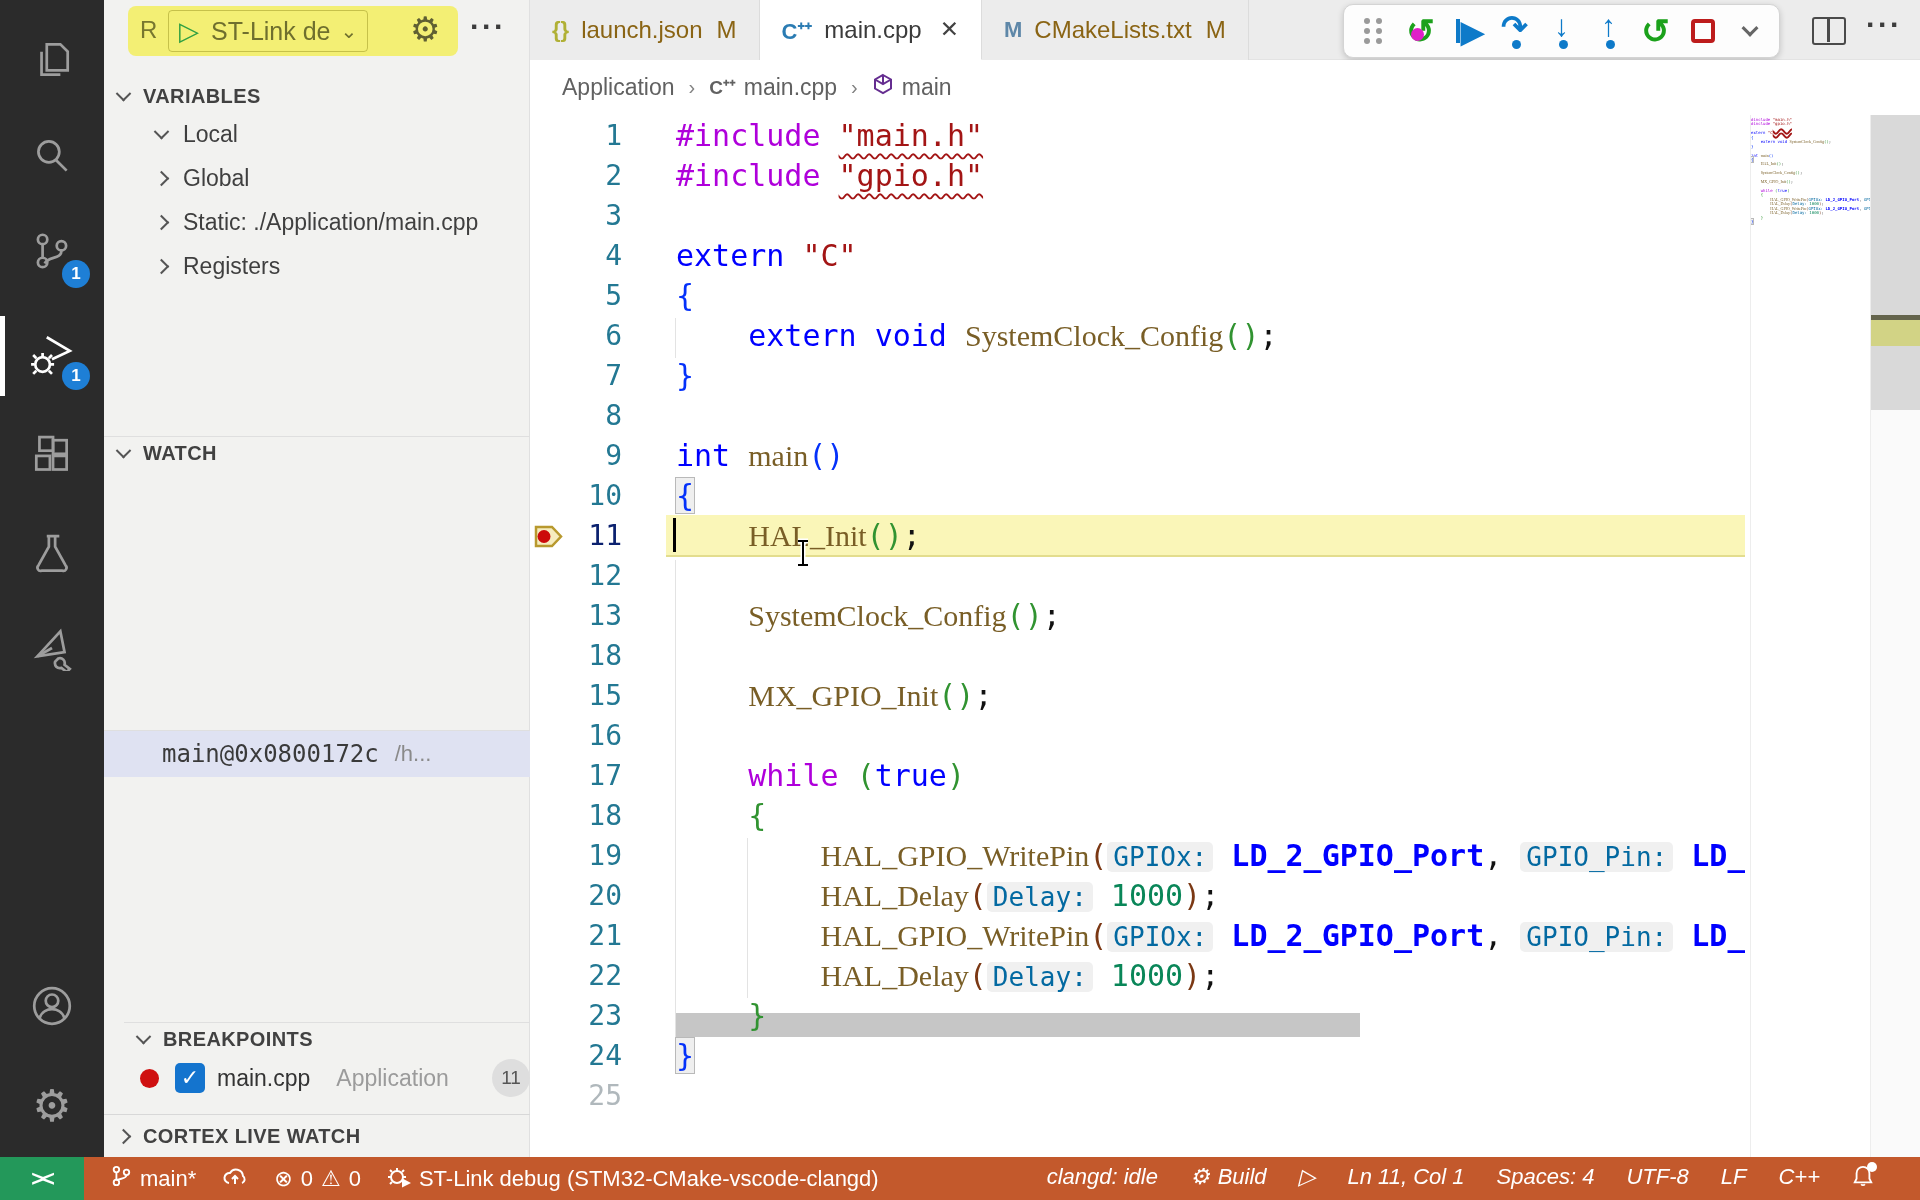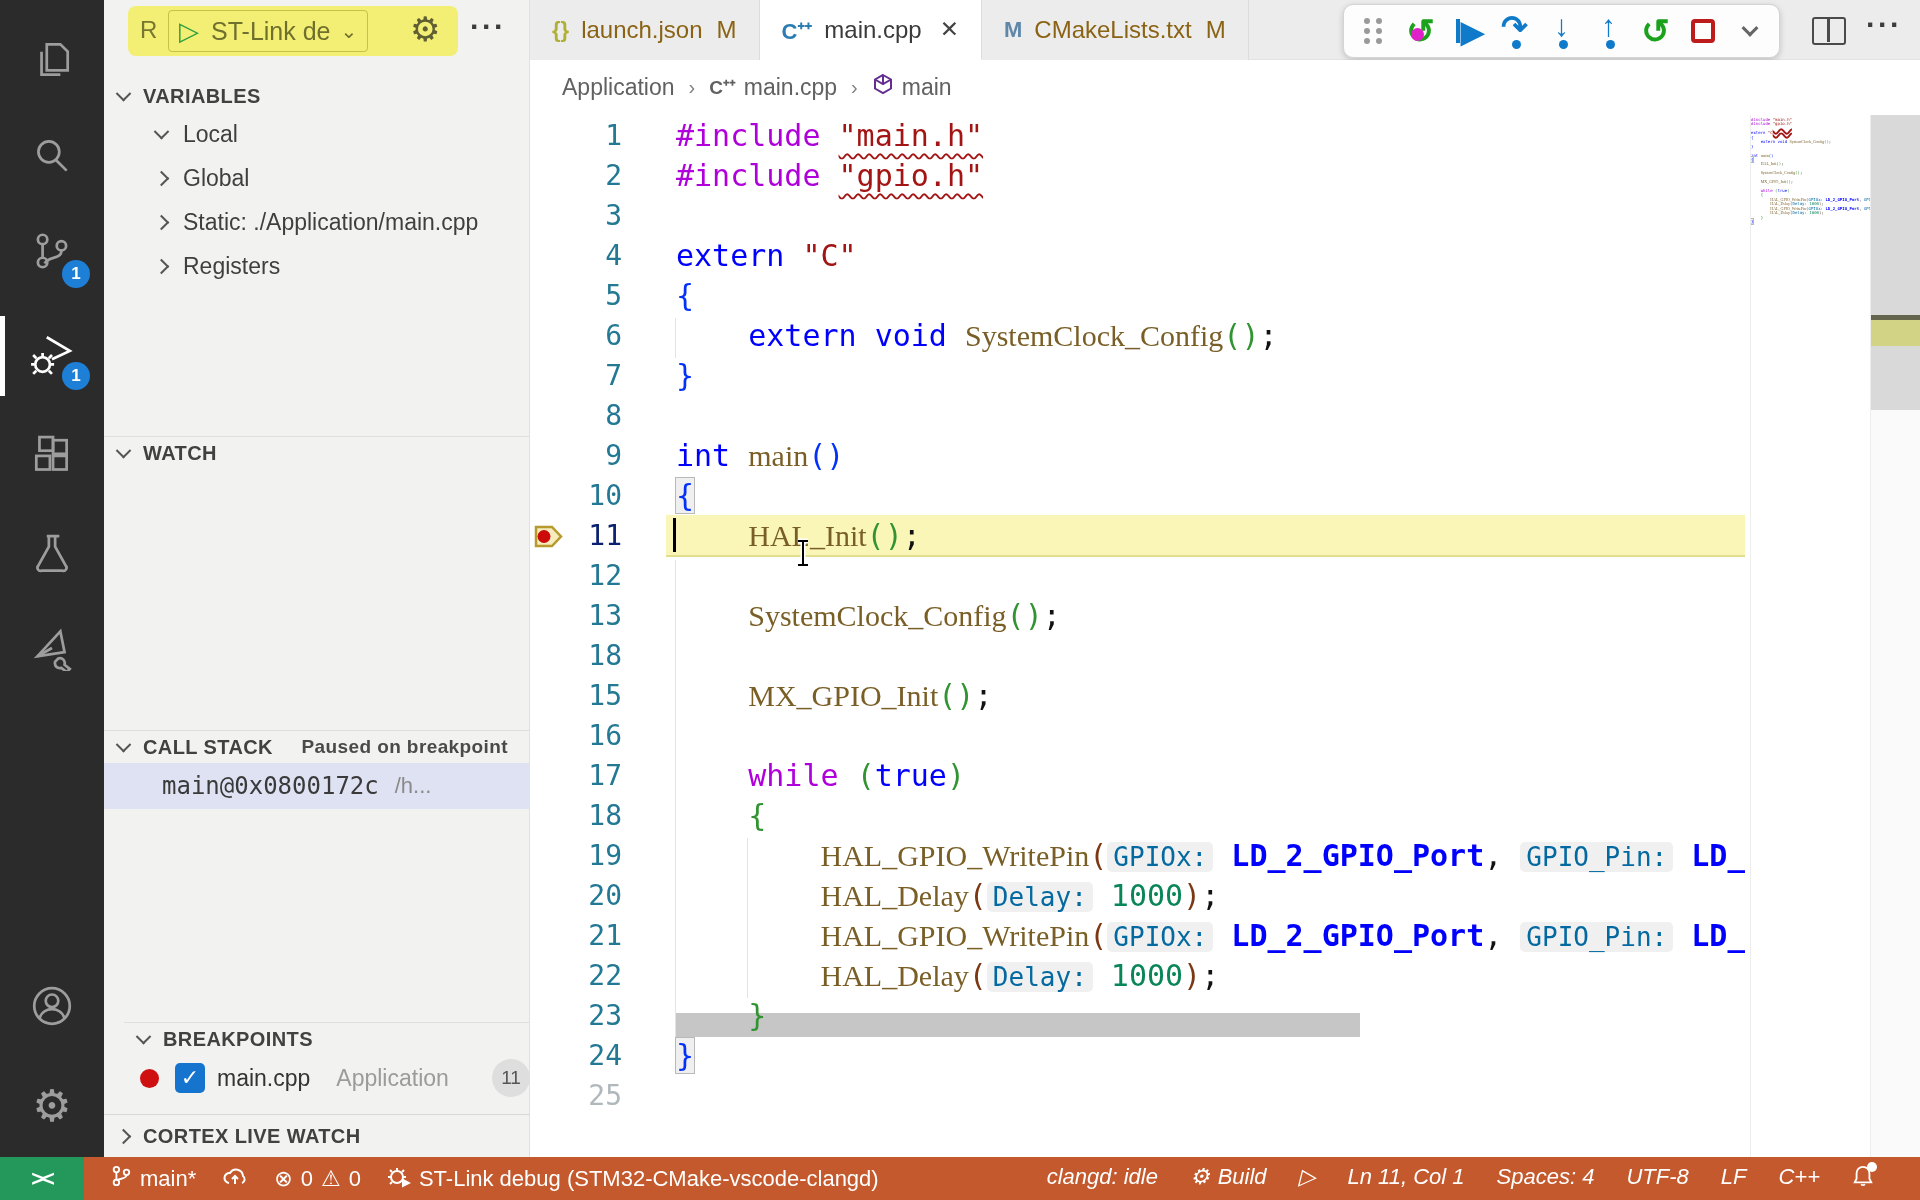--- a/index.html
+++ b/index.html
@@ -242,25 +242,20 @@
     </div>
 
     <div class="sec sec-border" style="top:436px; height:294px;">
       <div class="section-header">
         <span class="chev exp"></span>
         <span>WATCH</span>
       </div>
     </div>
 
     <div class="sec sec-border" style="top:730px; height:292px;">
-      <div class="section-header">
-        <span class="chev exp"></span>
-        <span>CALL STACK</span>
-        <span class="paused-badge">Paused on breakpoint</span>
-      </div>
       <div id="callstack-rows">
           <div class="frame-row">
             <span class="frame-name">main@0x0800172c</span>
             <span class="frame-loc">/h...</span>
           </div>
         </div>
     </div>
 
     <div class="sec sec-border" style="top:1022px;margin-left:20px;">
       <div class="section-header">

